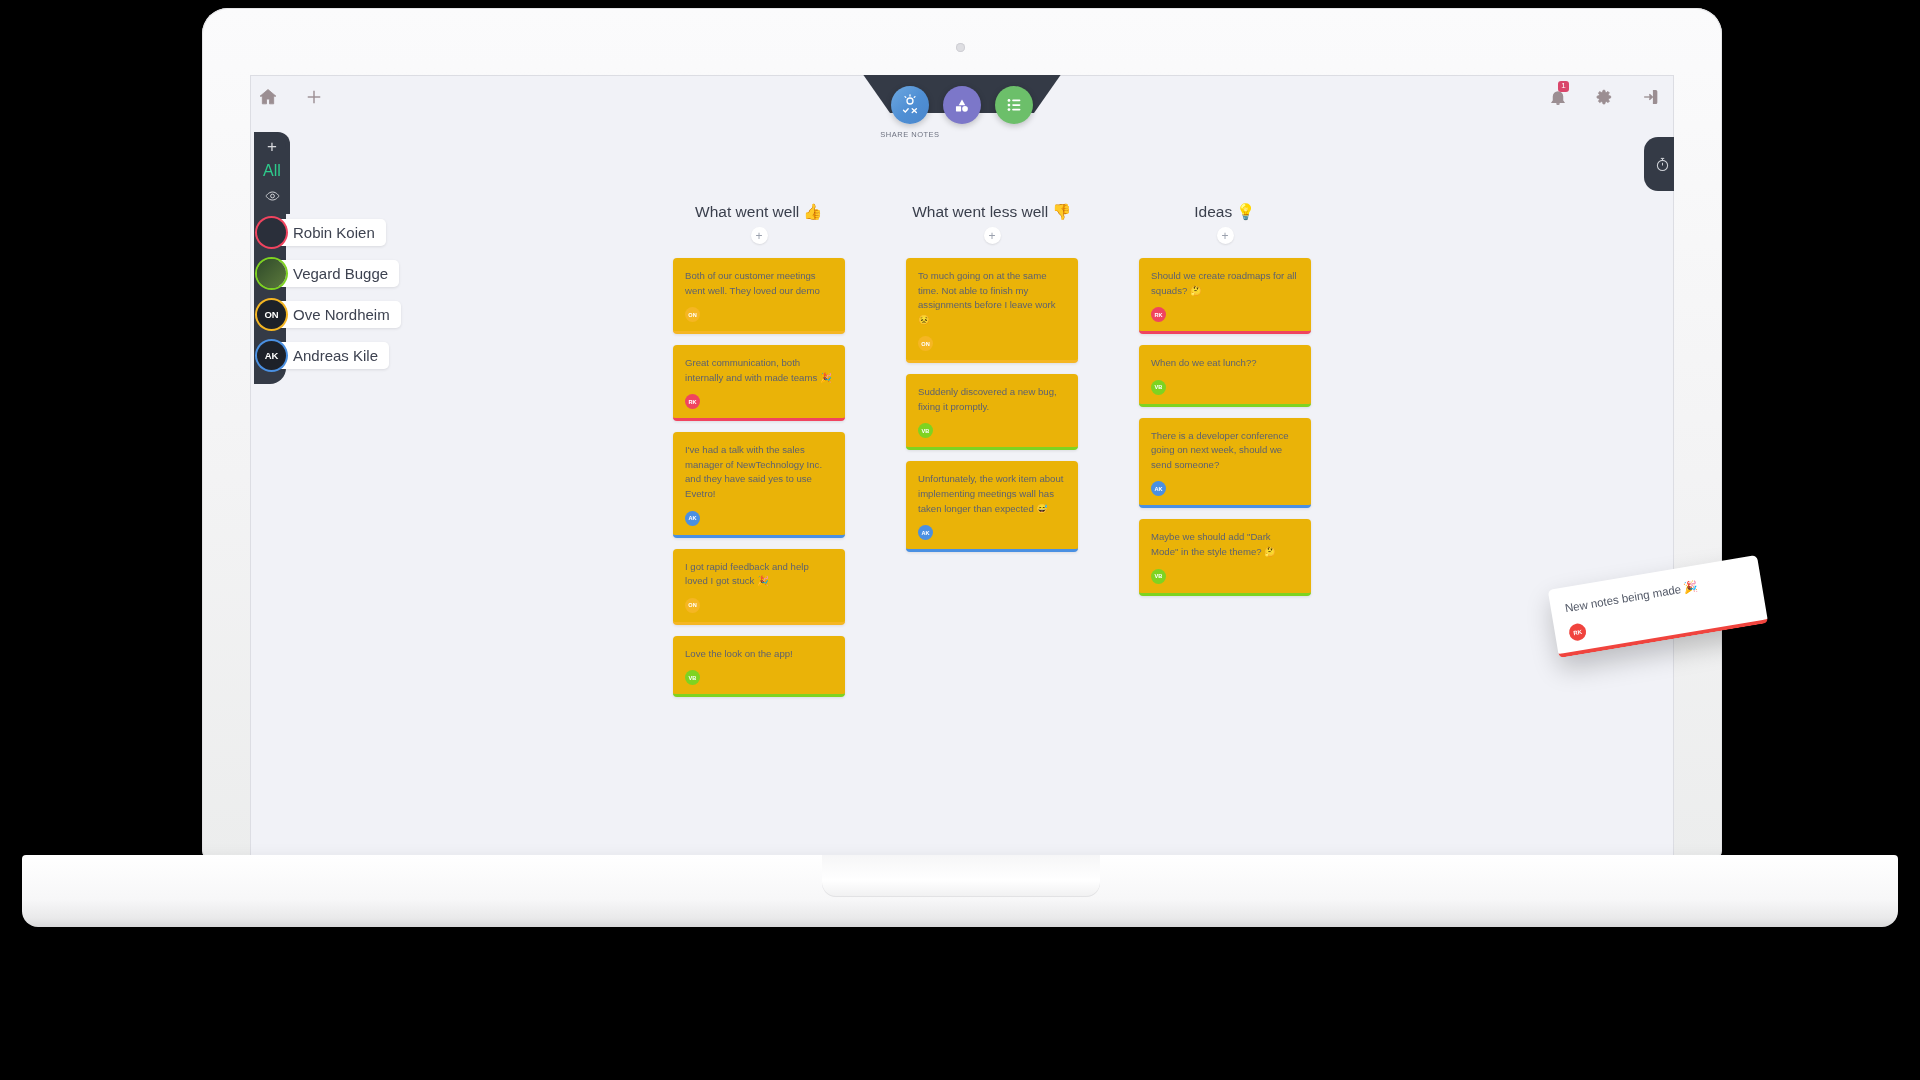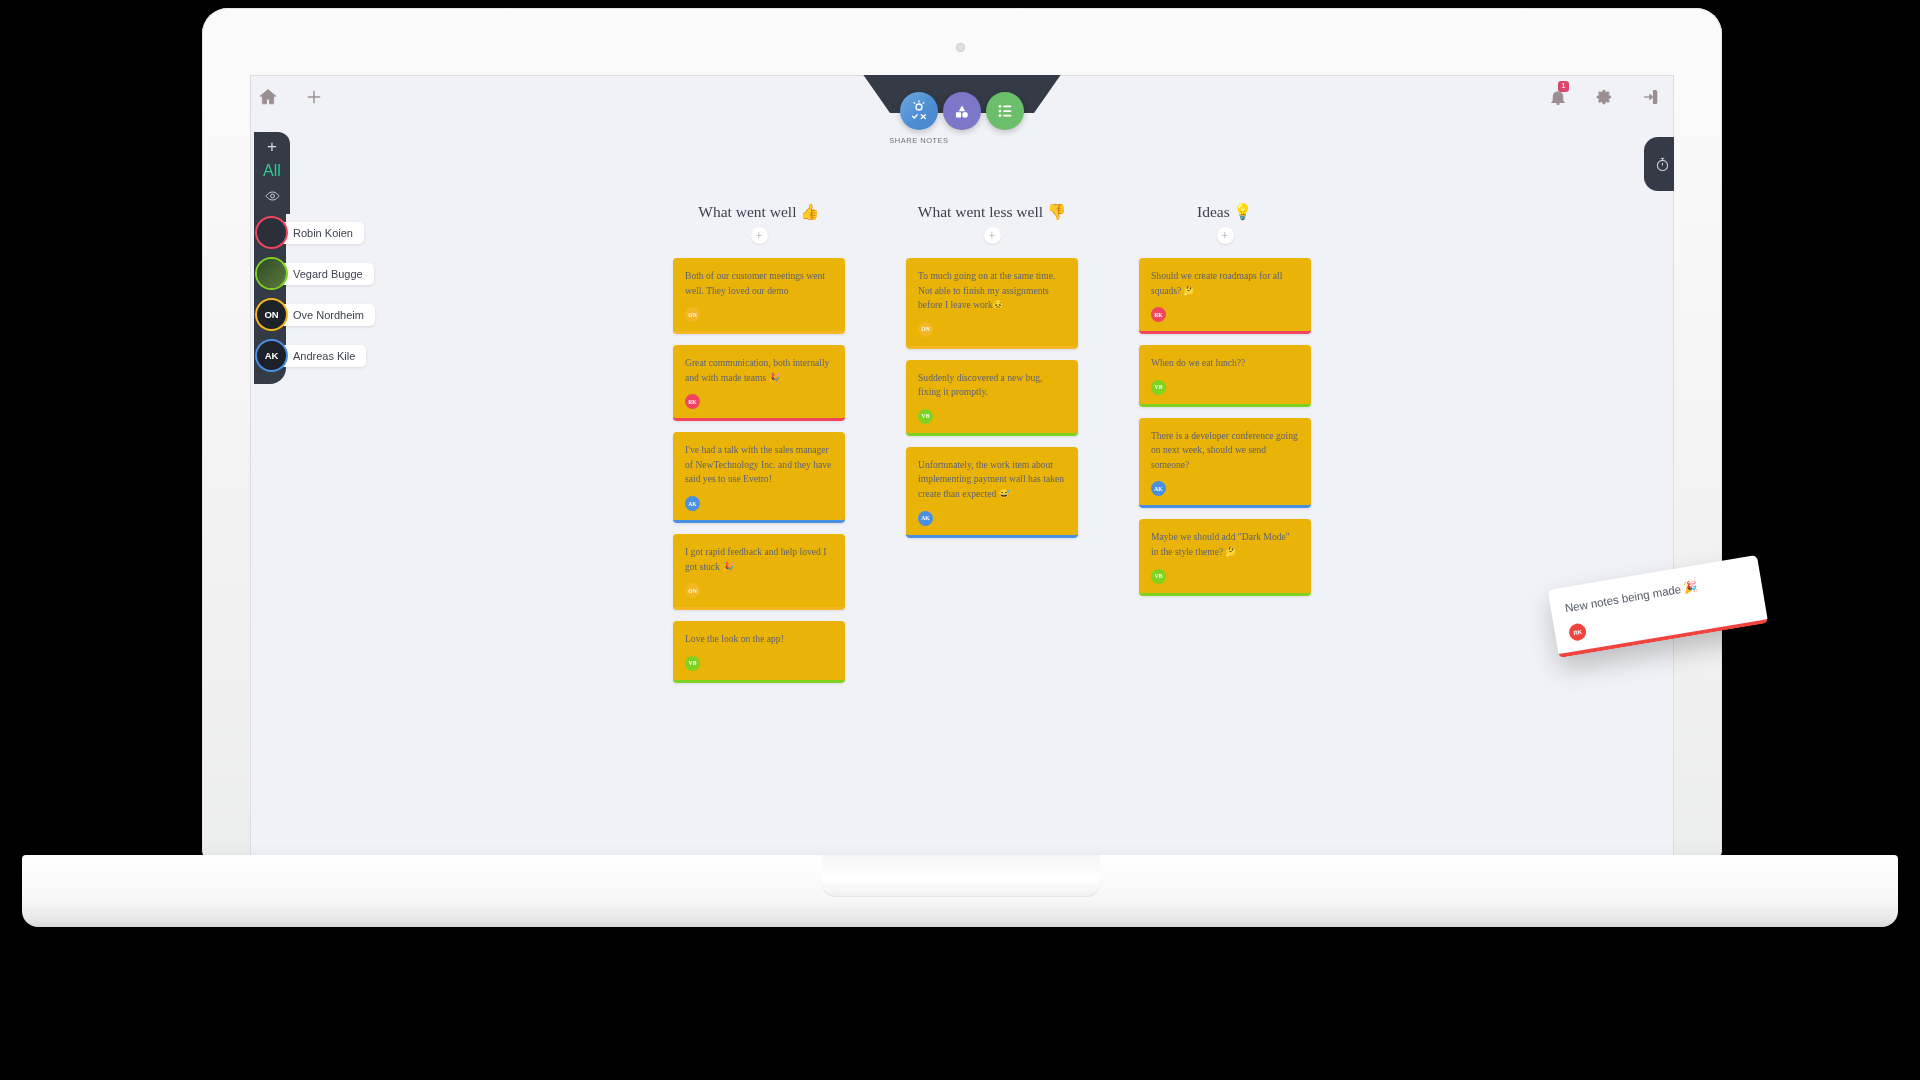--- a/index.html
+++ b/index.html
@@ -75,22 +75,22 @@
   }
 
   
   .top-tab {
     position: absolute; left: 50%; top: -2px; transform: translateX(-50%);
     width: 200px; height: 40px;
     background: #343a46;
     clip-path: polygon(0 0, 100% 0, 86% 100%, 14% 100%);
   }
   .top-actions {
-    position: absolute; left: 50%; top: 17px; transform: translateX(-50%);
-    display: flex; gap: 5px; align-items: flex-start;
+    position: absolute; left: 50%; top: 11px; transform: translateX(-50%);
+    display: flex; gap: 14px; align-items: flex-start;
   }
   .round-btn {
     width: 38px; height: 38px; border-radius: 50%;
     display: flex; align-items: center; justify-content: center;
     cursor: pointer; box-shadow: 0 2px 6px rgba(0,0,0,.22);
     position: relative;
   }
   .rb-blue { background: linear-gradient(135deg,#6ea8e0 0%, #4f8fd4 52%, #4a86cc 100%); }
   .rb-purple { background: #7c77c9; }
   .rb-green { background: #6cbf6a; }
@@ -124,21 +124,21 @@
     width: 29px; height: 29px; border-radius: 50%;
     margin-left: 7px; flex: 0 0 auto;
     display: flex; align-items: center; justify-content: center;
     font-size: 9.5px; font-weight: bold; color: #fff;
     background: #1d2129; position: relative; z-index: 2;
     cursor: pointer;
   }
   .avatar.photo { background-size: cover; background-position: center; }
   .name-pill {
     background: #fff; color: #3d4250;
-    font-size: 11px;
+    font-size: 15px;
     padding: 5px 11px 5px 16px;
     margin-left: -9px;
     border-radius: 5px;
     box-shadow: 0 1px 3px rgba(0,0,0,.10);
     white-space: nowrap; position: relative; z-index: 1;
     cursor: pointer;
   }
 
   
   .timer-tab {
@@ -150,21 +150,21 @@
     cursor: pointer;
   }
 
   
   .board {
     position: absolute; left: 0; top: 128px;
     width: 100%;
     display: flex; justify-content: center; gap: 61px;
     padding-left: 60px;
   }
-  .column { width: 172px; font-family: Liberation Serif, serif; }
+  .column { width: 172px; }
   .col-title {
     text-align: center; font-size: 15.5px; color: #3a3f4c;
     margin-bottom: 6px; white-space: nowrap;
   }
   .col-add {
     width: 17px; height: 17px; border-radius: 50%;
     background: #fff; margin: 0 auto 14px auto;
     display: flex; align-items: center; justify-content: center;
     color: #9aa0ad; font-size: 12px; line-height: 12px;
     box-shadow: 0 1px 2px rgba(0,0,0,.10);
@@ -384,21 +384,21 @@
             <span>ON</span>
           </div>
         </div>
         <div class="note" style="border-bottom-color:#7ed321">
           <div class="note-text">Suddenly discovered a new bug, fixing it promptly.</div>
           <div class="note-av" style="background:#7ed321">
             <span>VB</span>
           </div>
         </div>
         <div class="note" style="border-bottom-color:#4a90e2">
-          <div class="note-text">Unfortunately, the work item about implementing payment wall has taken create than expected 😅</div>
+          <div class="note-text">Unfortunately, the work item about implementing meetings wall has taken longer than expected 😅</div>
           <div class="note-av" style="background:#4a90e2">
             <span>AK</span>
           </div>
         </div>
       </div>
 
       <div class="column">
         <div class="col-title">Ideas 💡</div>
         <div class="col-add">+</div>
 

